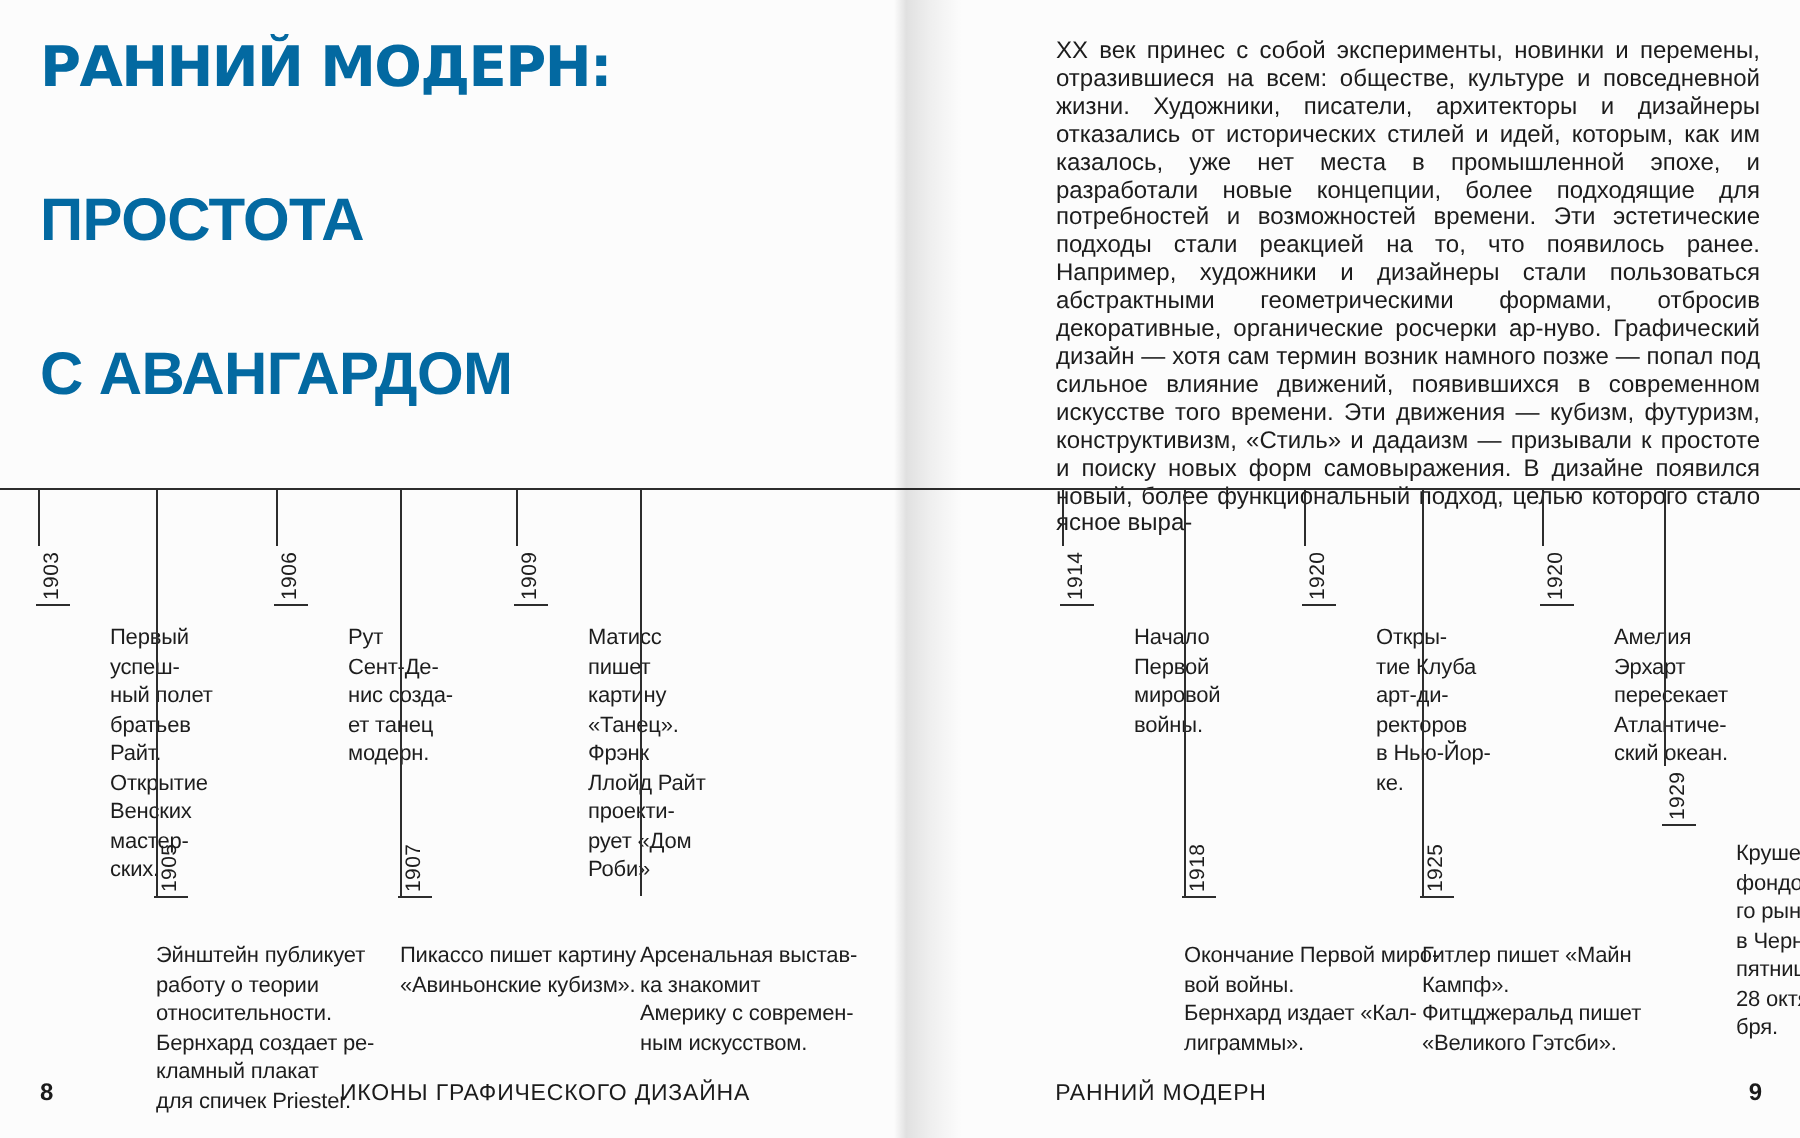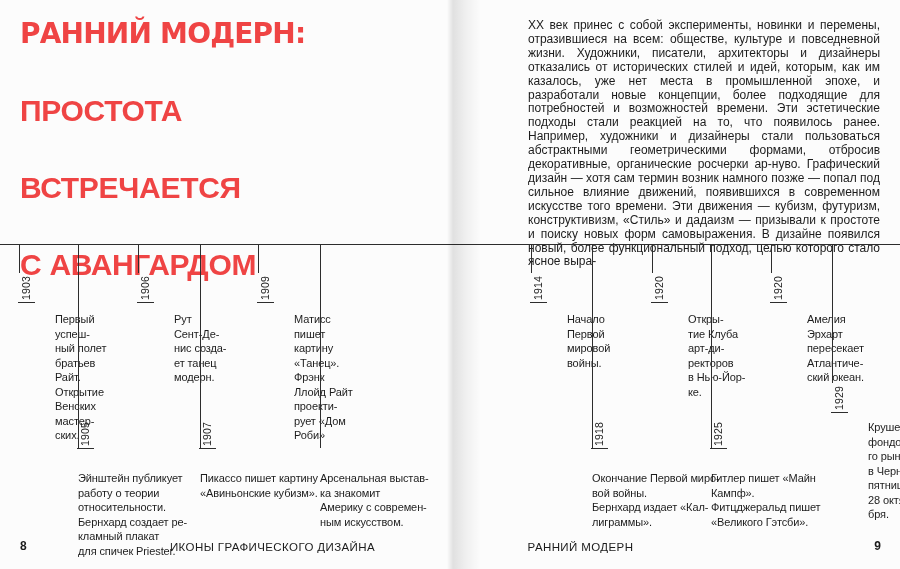--- a/index.html
+++ b/index.html
@@ -2,21 +2,21 @@
 <html lang="ru"><head>
 <meta charset="utf-8">
 <style>
   html,body{margin:0;padding:0;background:#e9e9e9;}
   .spread{
     position:relative;width:900px;height:569px;overflow:hidden;
     background:#fcfcfc;color:#1d1d1d;
     font-family:"Liberation Sans",sans-serif;
   }
   
-  .title{position:absolute;left:20px;top:15px;line-height:37px;color:#ef4444;}
+  .title{position:absolute;left:20px;top:15px;line-height:37px;color:#0369a1;}
   .title .t1{font-family:"DejaVu Sans",sans-serif;font-weight:bold;font-size:28px;letter-spacing:-0.8px;}
   .title .t2{font-family:"Liberation Sans",sans-serif;font-weight:bold;font-size:30px;letter-spacing:-0.3px;margin-top:40px;}
   
   .body-text{
     position:absolute;left:528px;top:19px;width:352px;
     font-size:12px;line-height:13.9px;text-align:justify;color:#1c1c1c;
   }
   
   .t-rule{position:absolute;left:0;top:244px;width:900px;height:1.4px;background:#2d2d2d;}
   .ev{position:absolute;top:244px;width:1px;}
@@ -52,21 +52,20 @@
   }
 </style>
 </head>
 <body>
 
 <div class="spread">
 
   <div class="title">
     <div class="t1">РАННИЙ МОДЕРН:</div>
     <div class="t2">ПРОСТОТА</div>
-    <div class="t2">ВСТРЕЧАЕТСЯ</div>
     <div class="t2">С АВАНГАРДОМ</div>
   </div>
 
   <div class="body-text">XX век принес с собой эксперименты, новинки и перемены, отразившиеся на всем: обществе, культуре и повседневной жизни. Художники, писатели, архитекторы и дизайнеры отказались от исторических стилей и идей, которым, как им казалось, уже нет места в промышленной эпохе, и разработали новые концепции, более подходящие для потребностей и возможностей времени. Эти эстетические подходы стали реакцией на то, что появилось ранее. Например, художники и дизайнеры стали пользоваться абстрактными геометрическими формами, отбросив декоративные, органические росчерки ар-нуво. Графический дизайн — хотя сам термин возник намного позже — попал под сильное влияние движений, появившихся в современном искусстве того времени. Эти движения — кубизм, футуризм, конструктивизм, «Стиль» и дадаизм — призывали к простоте и поиску новых форм самовыражения. В дизайне появился новый, более функциональный подход, целью которого стало ясное выра-</div>
 
   <div class="t-rule"></div>
 
   <div class="ev top" style="left:19px">
     <span class="vline"></span>
     <span class="year">1903</span>

